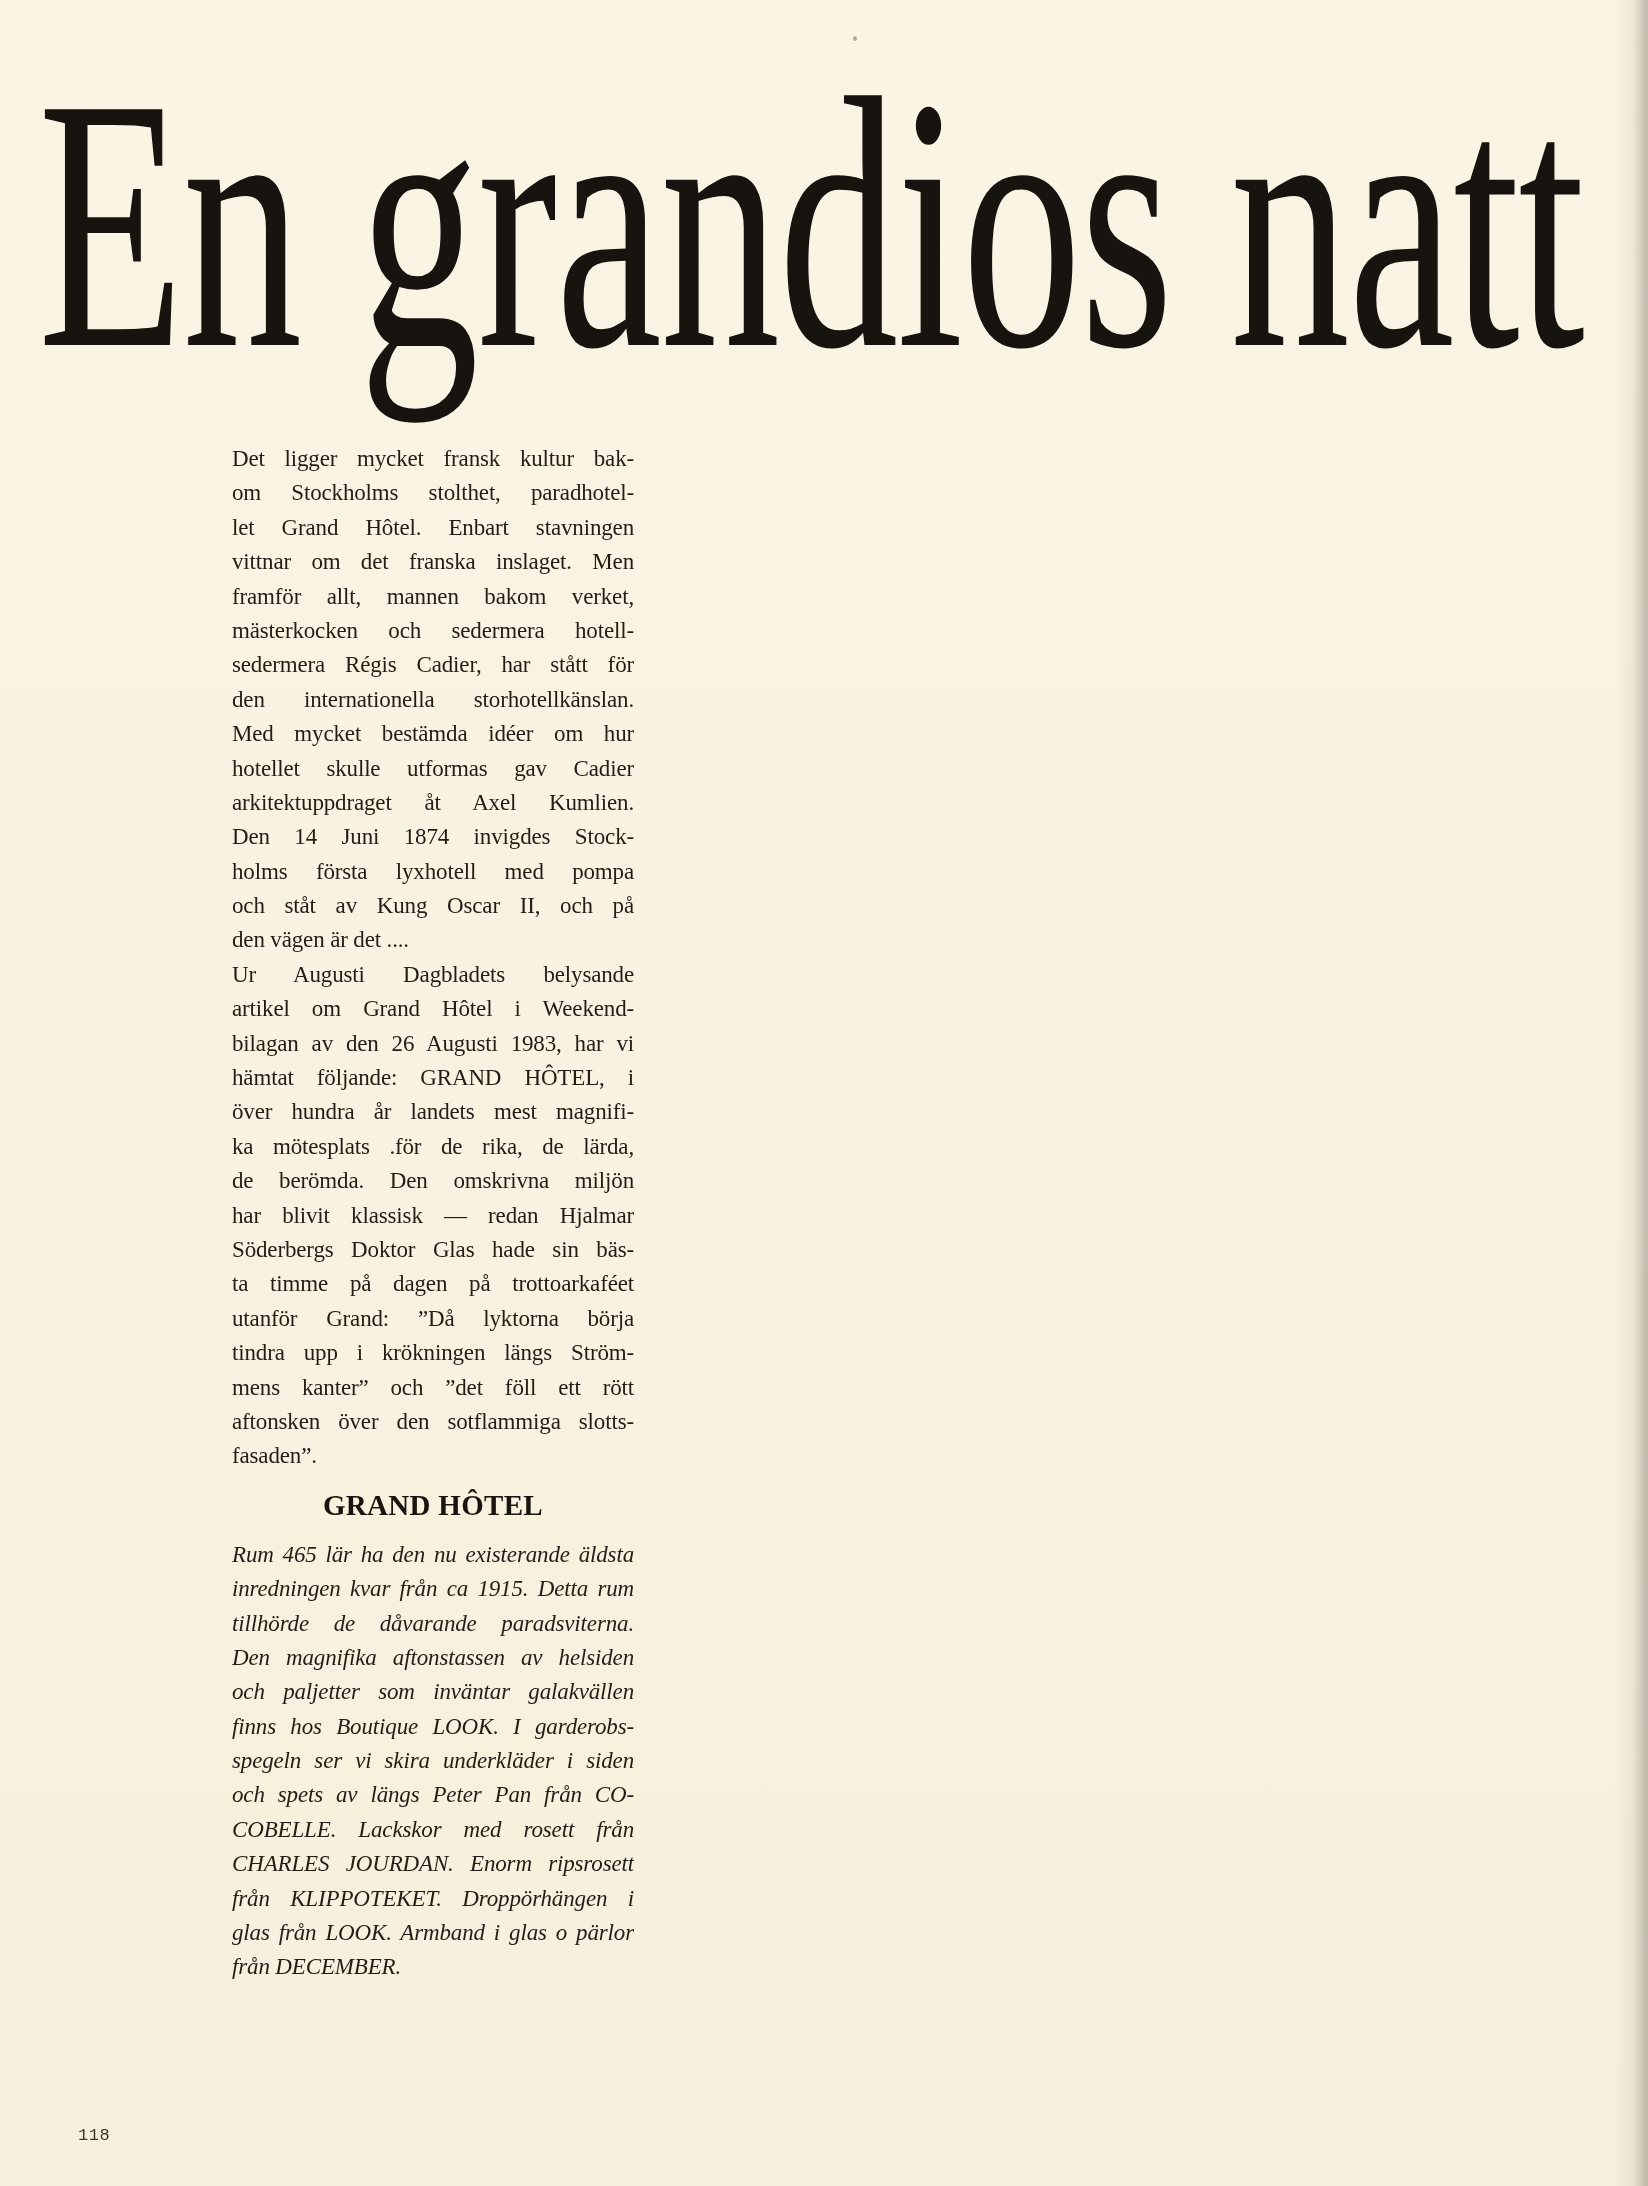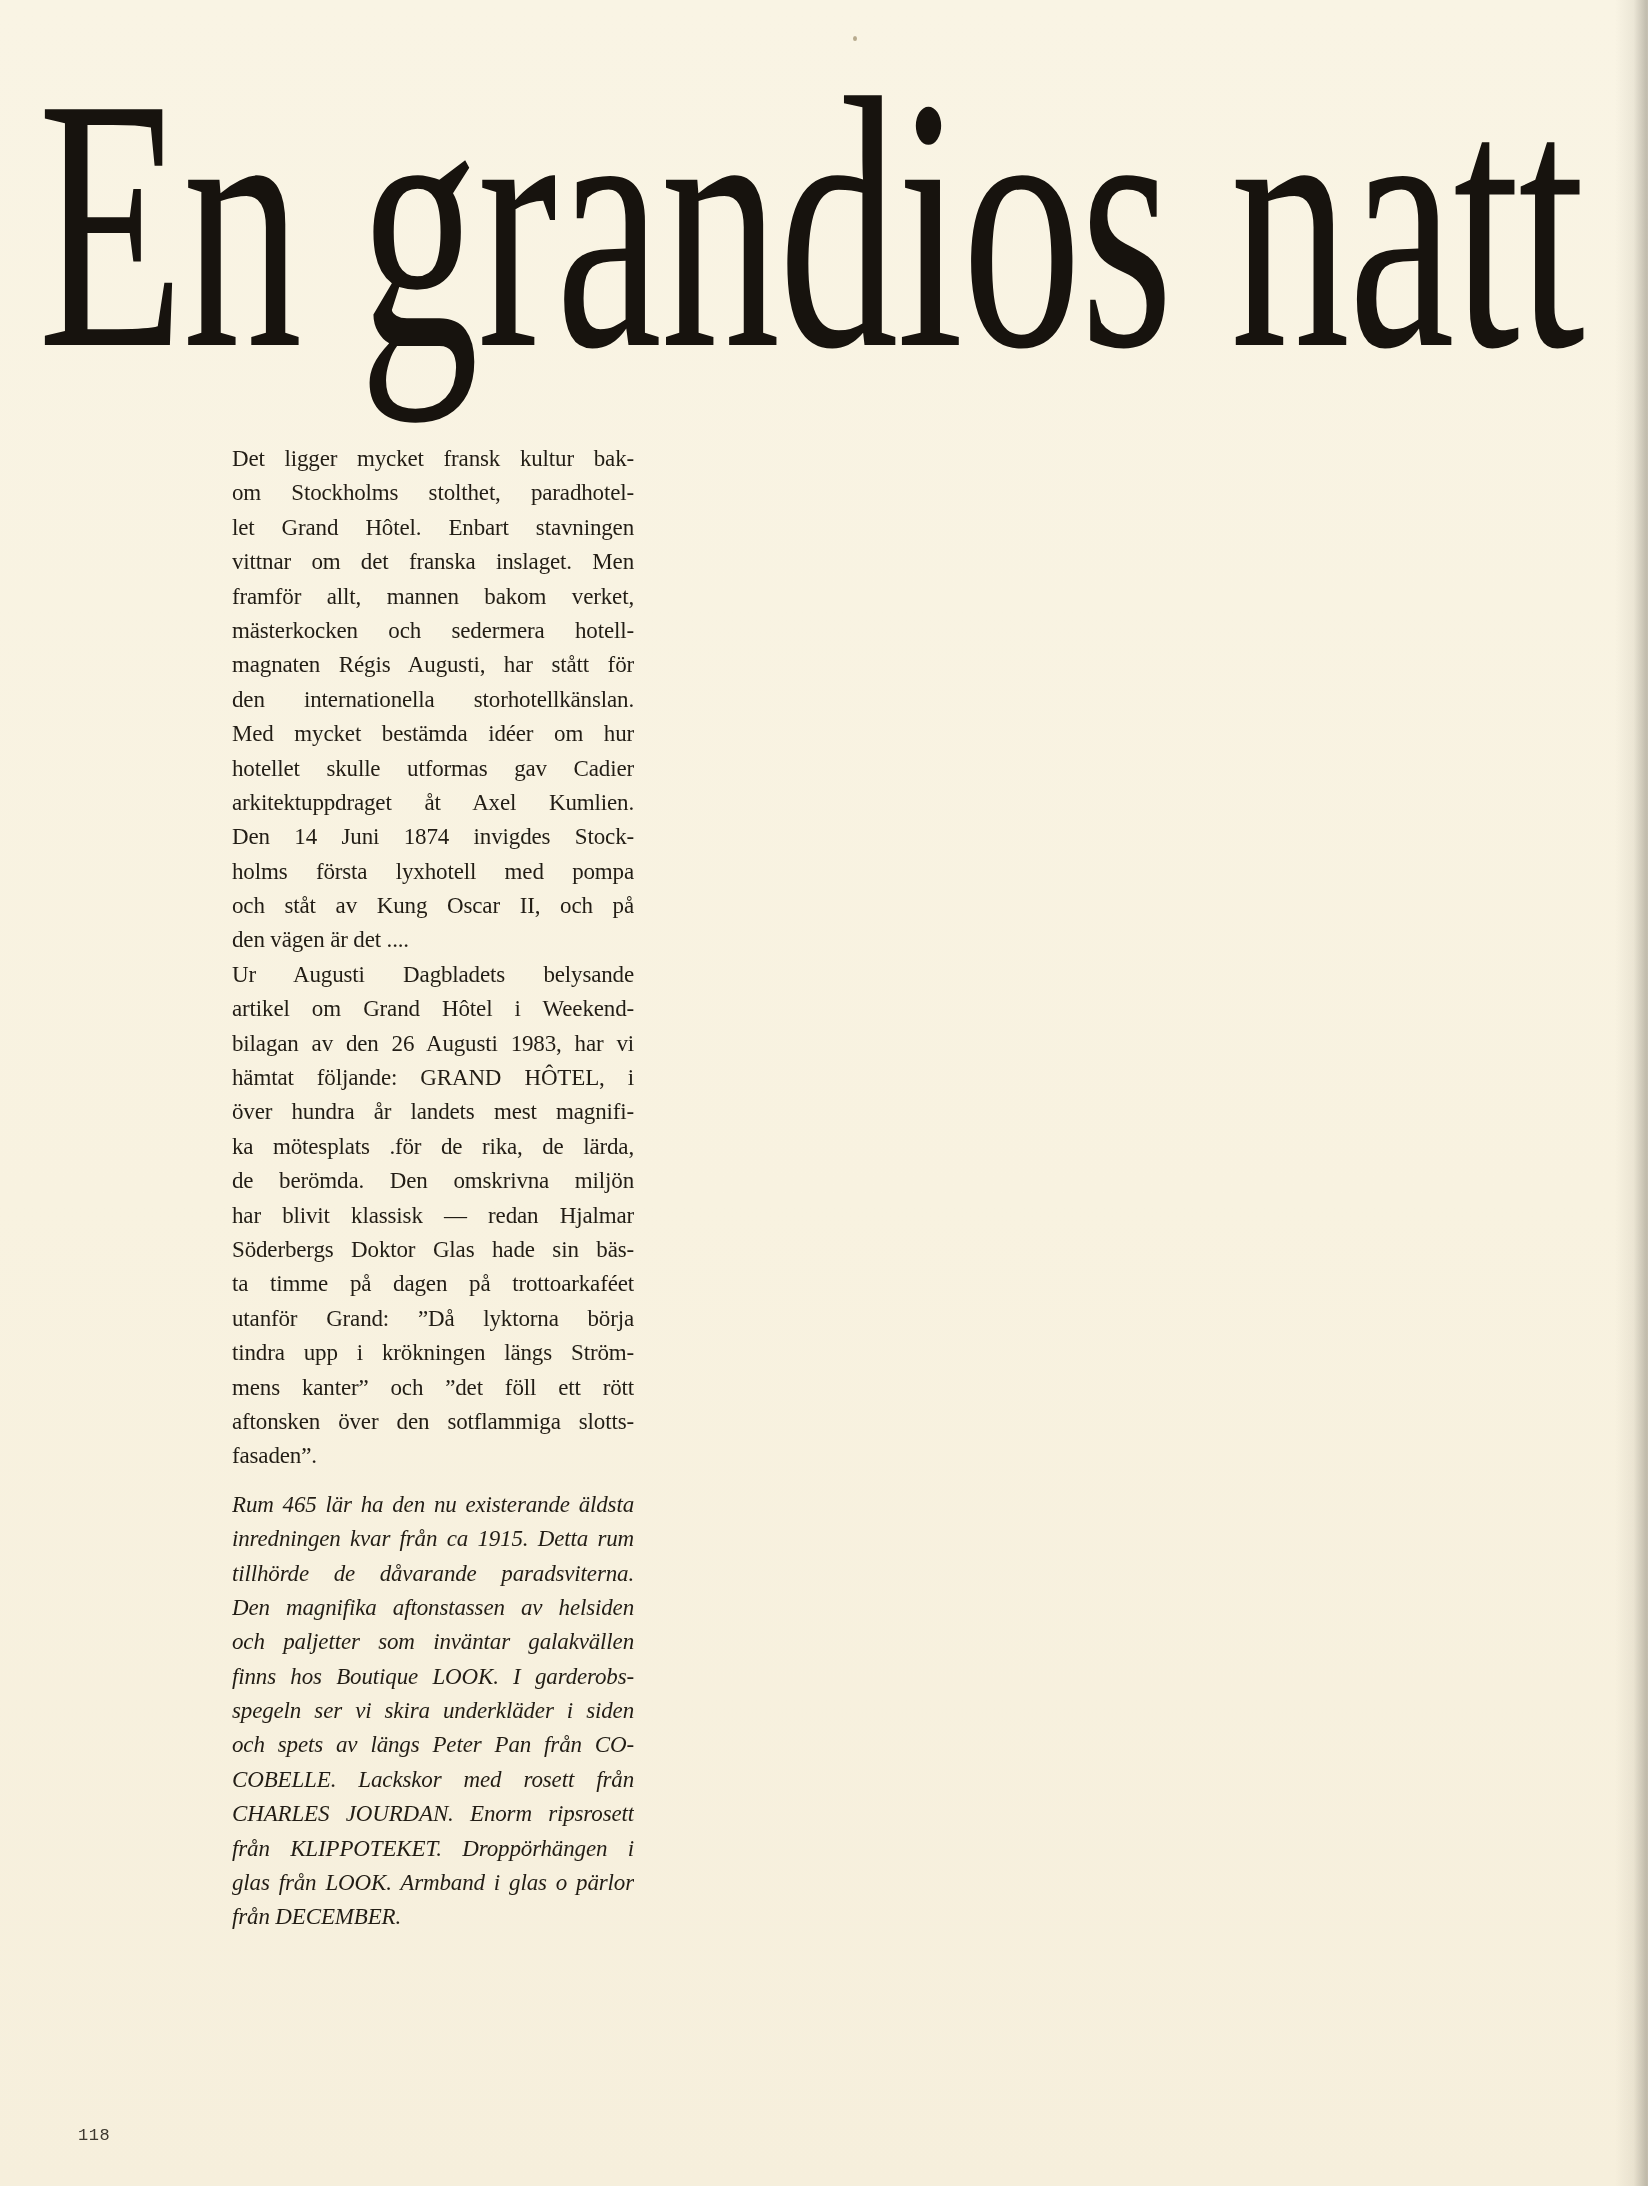--- a/index.html
+++ b/index.html
@@ -118,21 +118,21 @@
   </svg>
 
   <div class="col">
     <div class="para">
         <div class="line">Det ligger mycket fransk kultur bak-</div>
         <div class="line">om Stockholms stolthet, paradhotel-</div>
         <div class="line">let Grand Hôtel. Enbart stavningen</div>
         <div class="line">vittnar om det franska inslaget. Men</div>
         <div class="line">framför allt, mannen bakom verket,</div>
         <div class="line">mästerkocken och sedermera hotell-</div>
-        <div class="line">magnaten Régis Augusti, har stått för</div>
+        <div class="line">sedermera Régis Cadier, har stått för</div>
         <div class="line">den internationella storhotellkänslan.</div>
         <div class="line">Med mycket bestämda idéer om hur</div>
         <div class="line">hotellet skulle utformas gav Cadier</div>
         <div class="line">arkitektuppdraget åt Axel Kumlien.</div>
         <div class="line">Den 14 Juni 1874 invigdes Stock-</div>
         <div class="line">holms första lyxhotell med pompa</div>
         <div class="line">och ståt av Kung Oscar II, och på</div>
         <div class="line line-last">den vägen är det ....</div>
       </div>
     <div class="para">
@@ -146,20 +146,21 @@
         <div class="line">har blivit klassisk — redan Hjalmar</div>
         <div class="line">Söderbergs Doktor Glas hade sin bäs-</div>
         <div class="line">ta timme på dagen på trottoarkaféet</div>
         <div class="line">utanför Grand: ”Då lyktorna börja</div>
         <div class="line">tindra upp i krökningen längs Ström-</div>
         <div class="line">mens kanter” och ”det föll ett rött</div>
         <div class="line">aftonsken över den sotflammiga slotts-</div>
         <div class="line line-last">fasaden”.</div>
       </div>
     <h2 class="section-heading">
+        <div class="line">GRAND HÔTEL</div>
       </h2>
     <div class="para credits">
         <div class="line">Rum 465 lär ha den nu existerande äldsta</div>
         <div class="line">inredningen kvar från ca 1915. Detta rum</div>
         <div class="line">tillhörde de dåvarande paradsviterna.</div>
         <div class="line">Den magnifika aftonstassen av helsiden</div>
         <div class="line">och paljetter som inväntar galakvällen</div>
         <div class="line">finns hos Boutique LOOK. I garderobs-</div>
         <div class="line">spegeln ser vi skira underkläder i siden</div>
         <div class="line">och spets av längs Peter Pan från CO-</div>

